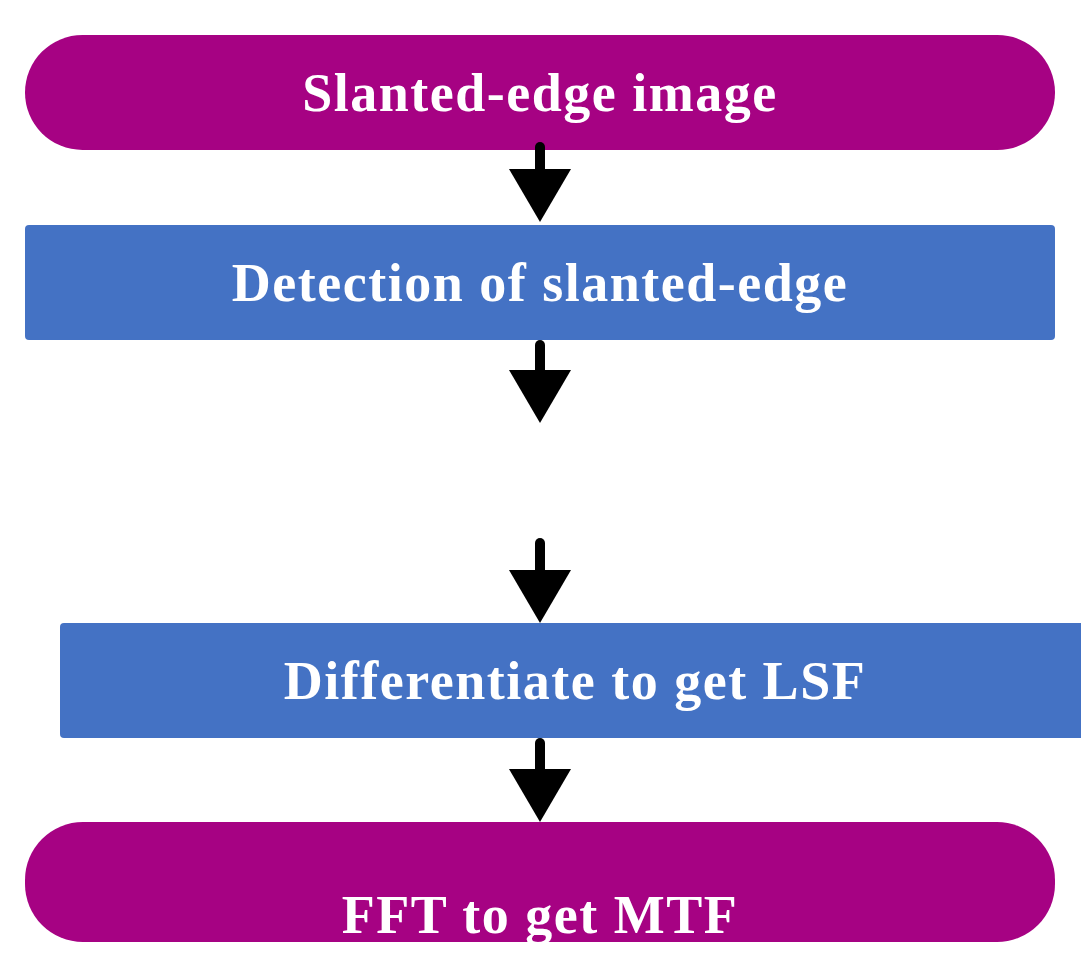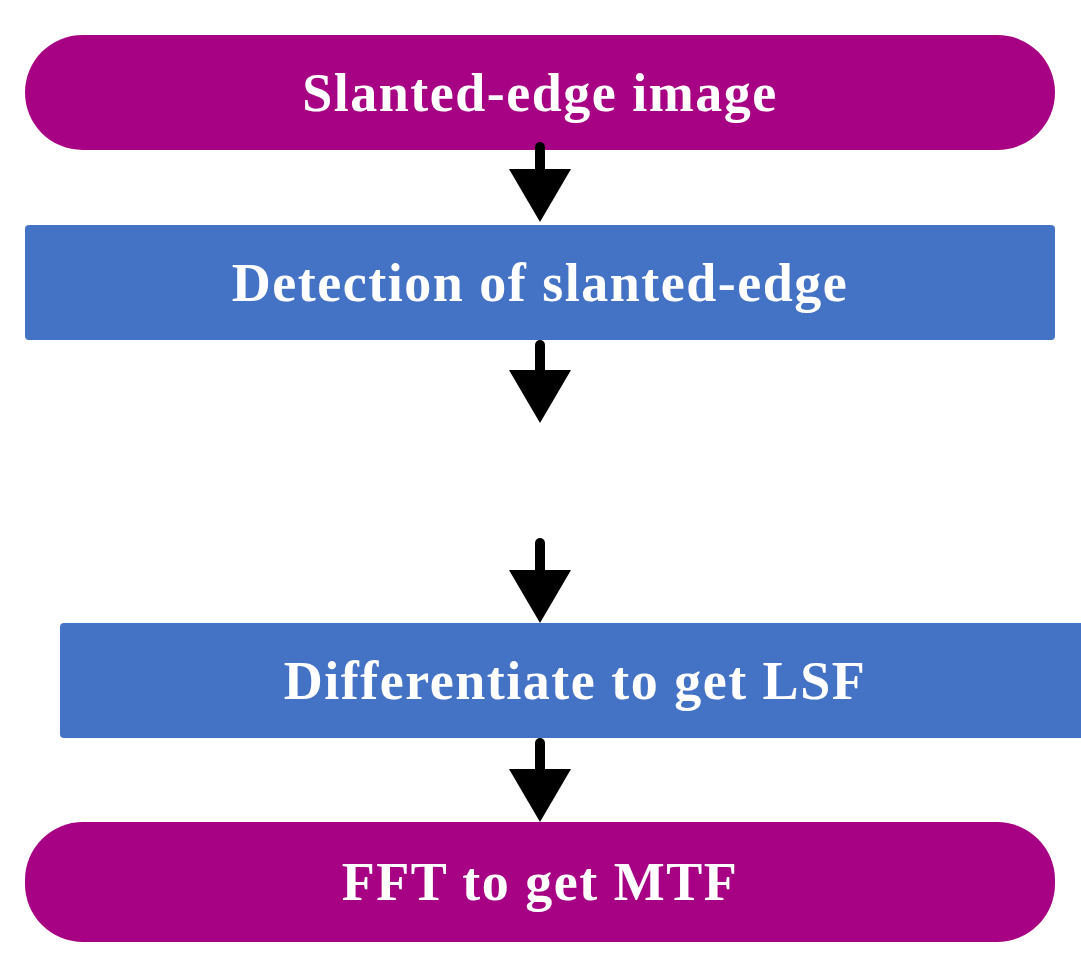--- a/index.html
+++ b/index.html
@@ -36,21 +36,21 @@
     white-space: nowrap;
     line-height: 1;
   }
   .pill { background: var(--magenta); border-radius: 58px; }
   .rect { background: var(--blue); border-radius: 4px; }
 
   #step-1 { top: 35px; }
   #step-2 { top: 225px; }
   #step-3 { top: 423px; }
   #step-4 { top: 623px; margin-left: 35px; }
-  #step-5 { top: 822px; height: 120px; }
+  #step-5 { top: 822px; height: 120px; align-items: flex-end; }
 
   .arrow {
     position: absolute;
     left: 509px;
     width: 62px;
     display: flex;
     flex-direction: column;
     align-items: center;
   }
   .arrow .stem {

